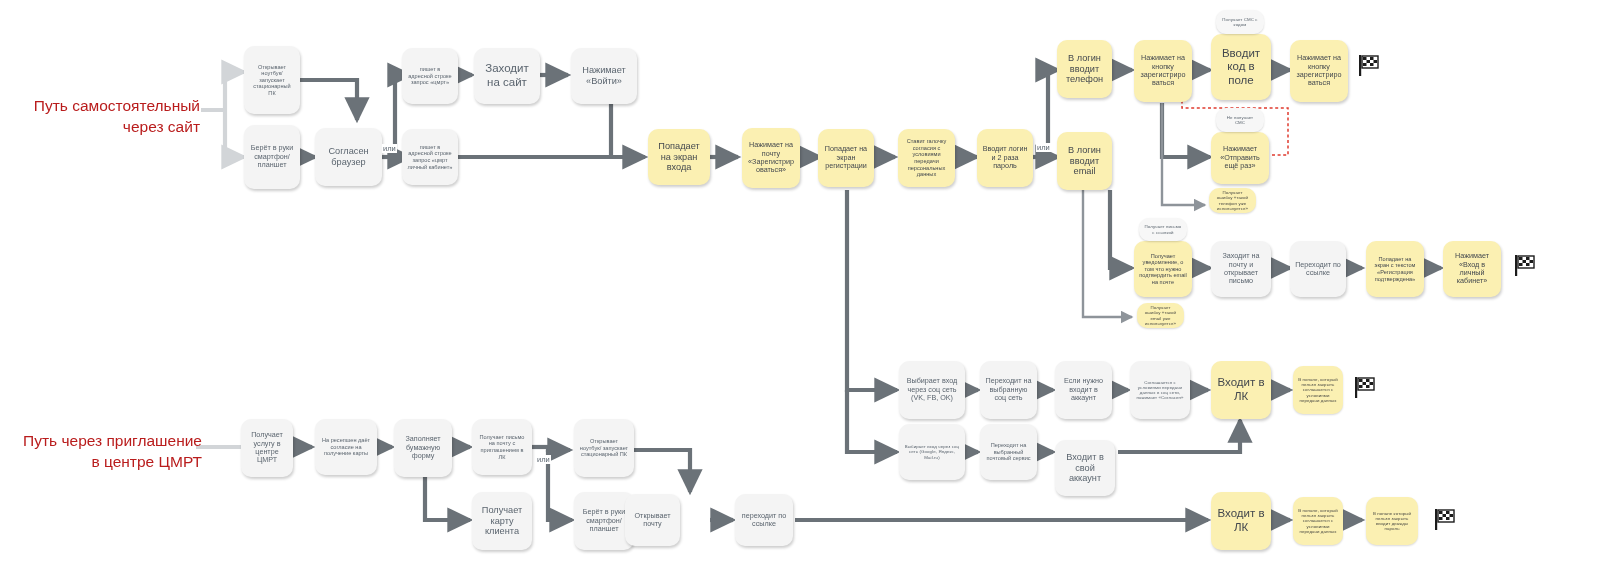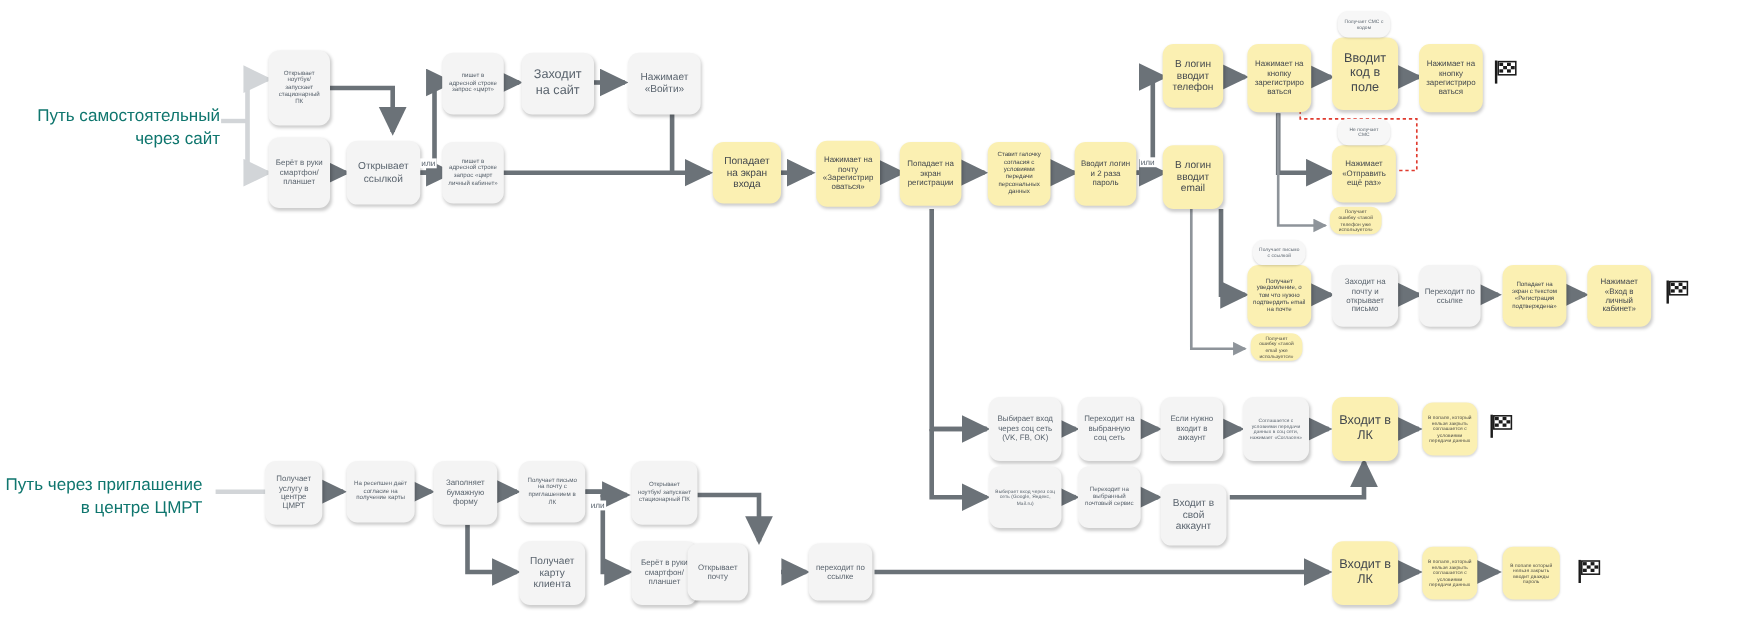--- a/index.html
+++ b/index.html
@@ -64,21 +64,21 @@
   
   .t-xxs{font-size:4.4px;letter-spacing:.1px;}
   .t-xs {font-size:5.6px;}
   .t-s  {font-size:7.2px;}
   .t-m  {font-size:9.2px;}
   .t-l  {font-size:11.5px;}
   
   .path-label{
     position:absolute;
     font-size:15.5px;
-    color:#0f766e;
+    color:#b91c1c;
     text-align:right;
     line-height:1.38;
     z-index:3;
   }
   
   .or{
     position:absolute;
     font-size:7.5px;
     color:#5a646e;
     z-index:4;
@@ -206,35 +206,35 @@
 
     <g fill="none" stroke="#e03b2f" stroke-width="1.5" stroke-dasharray="3,2.6" marker-end="url(#ahr)">
       <path d="M1272,155 L1288,155 L1288,108 L1182,108 L1182,92"></path>
     </g>
   </svg>
 
   <div class="path-label" style="left:20px;top:95px;width:180px;">
     <div>Путь самостоятельный</div>
     <div>через сайт</div>
   </div>
-  <div class="path-label" style="left:2px;top:430px;width:182px;">
+  <div class="path-label" style="left:20px;top:430px;width:182px;">
     <div>Путь через приглашение</div>
     <div>в центре ЦМРТ</div>
   </div>
 
   <div class="node grey t-xs" style="left:244px;top:46px;width:56px;height:68px;">
     <span class="txt">Открывает ноутбук/ запускает стационарный ПК</span>
     </div>
 
   <div class="node grey t-s" style="left:244px;top:125px;width:56px;height:64px;">
     <span class="txt">Берёт в руки смартфон/ планшет</span>
     </div>
 
   <div class="node grey t-m" style="left:315px;top:128px;width:67px;height:58px;">
-    <span class="txt">Открывает ссылкой</span>
+    <span class="txt">Согласен браузер</span>
     </div>
 
   <div class="node grey t-xs" style="left:402px;top:48px;width:56px;height:56px;">
     <span class="txt">пишет в адресной строке запрос «цмрт»</span>
     </div>
 
   <div class="node grey t-xs" style="left:402px;top:129px;width:56px;height:56px;">
     <span class="txt">пишет в адресной строке запрос «цмрт личный кабинет»</span>
     </div>
 

